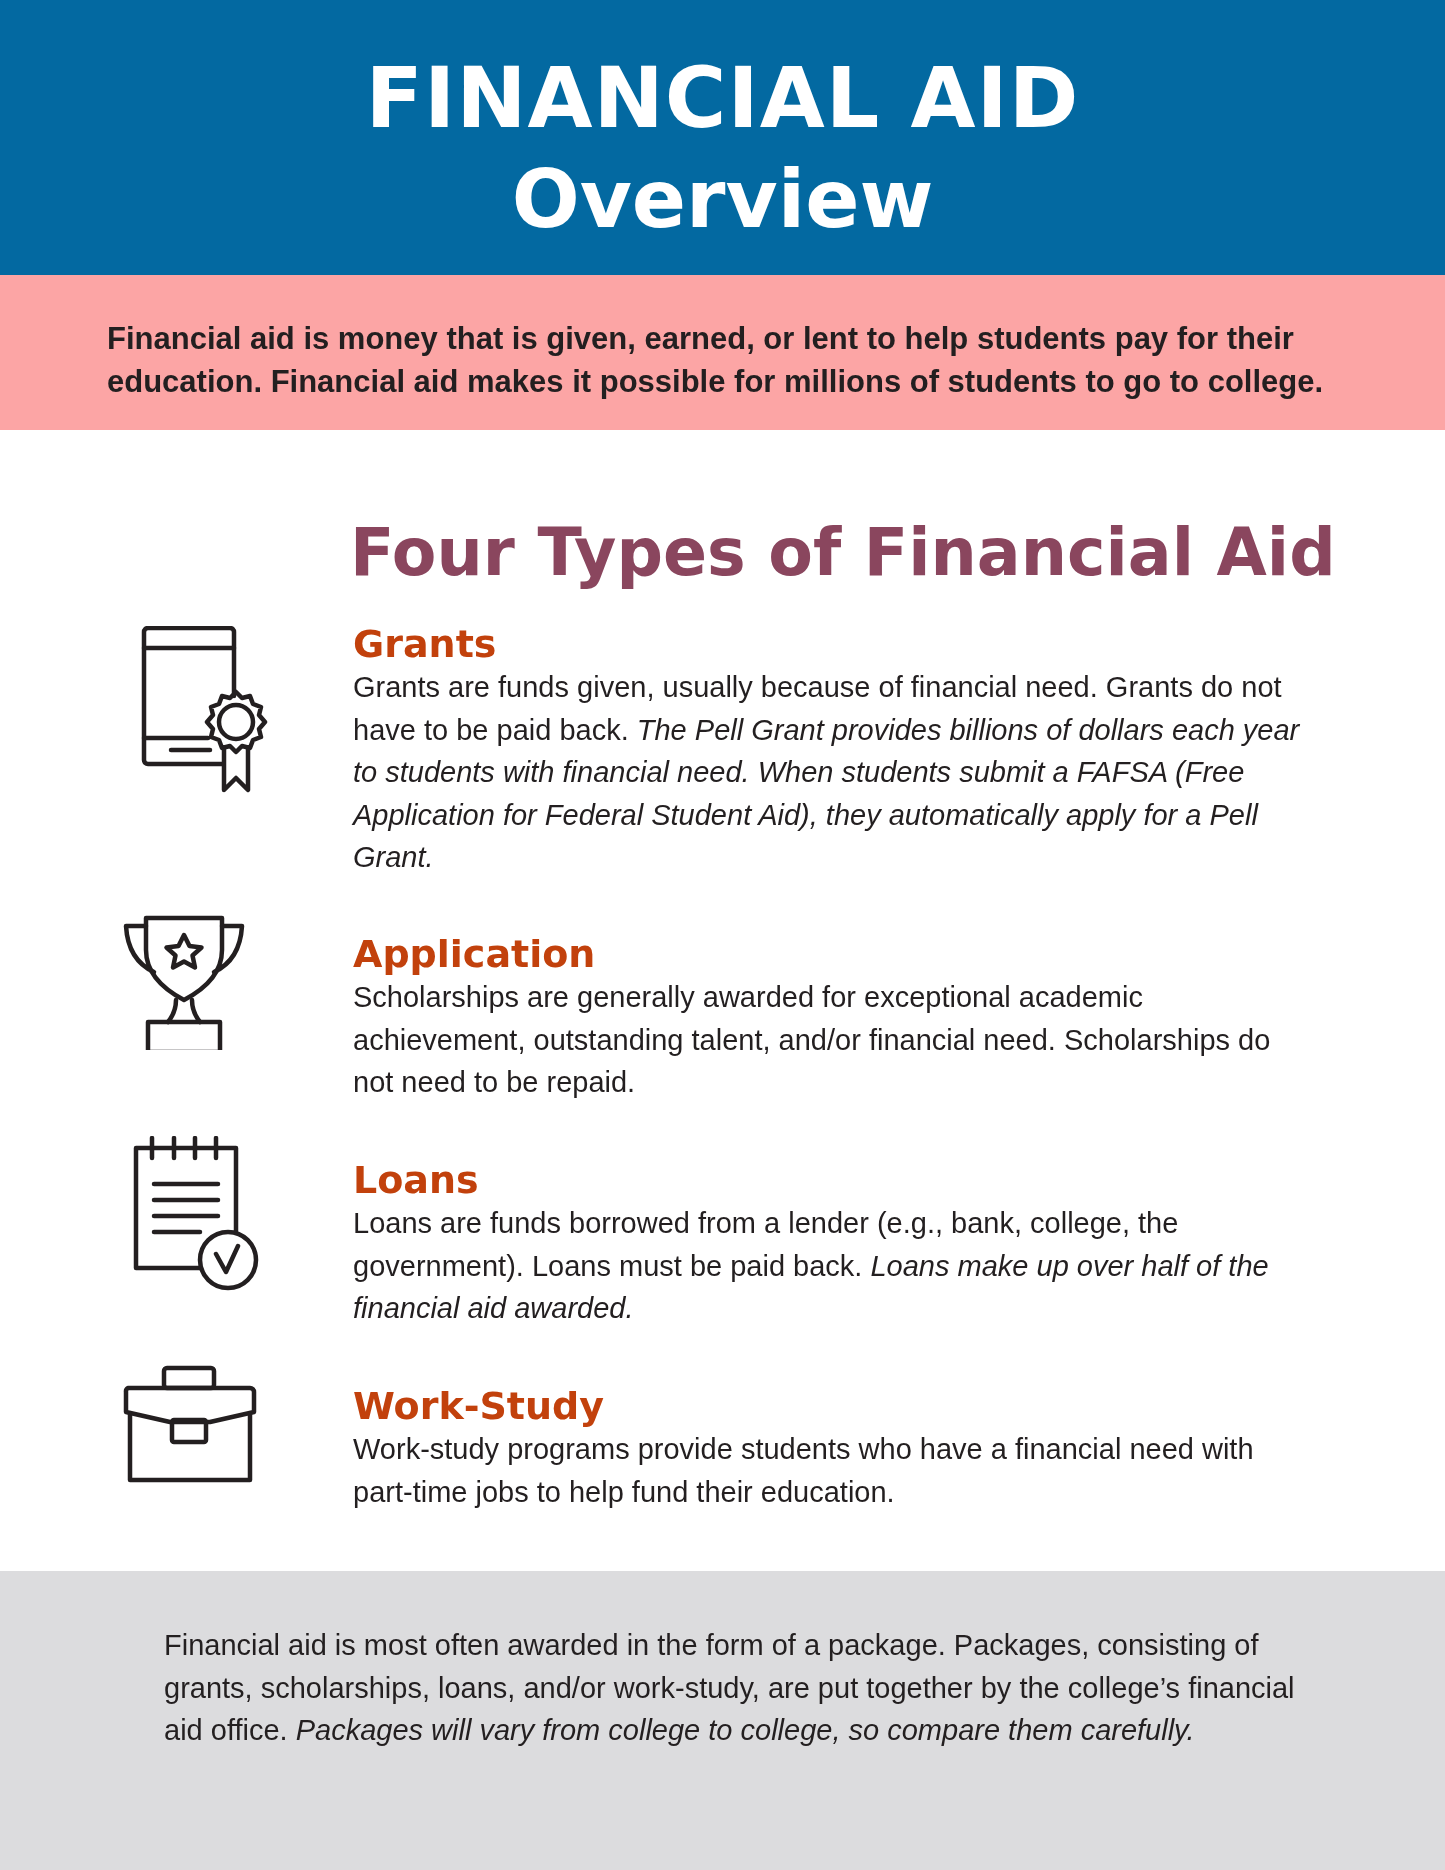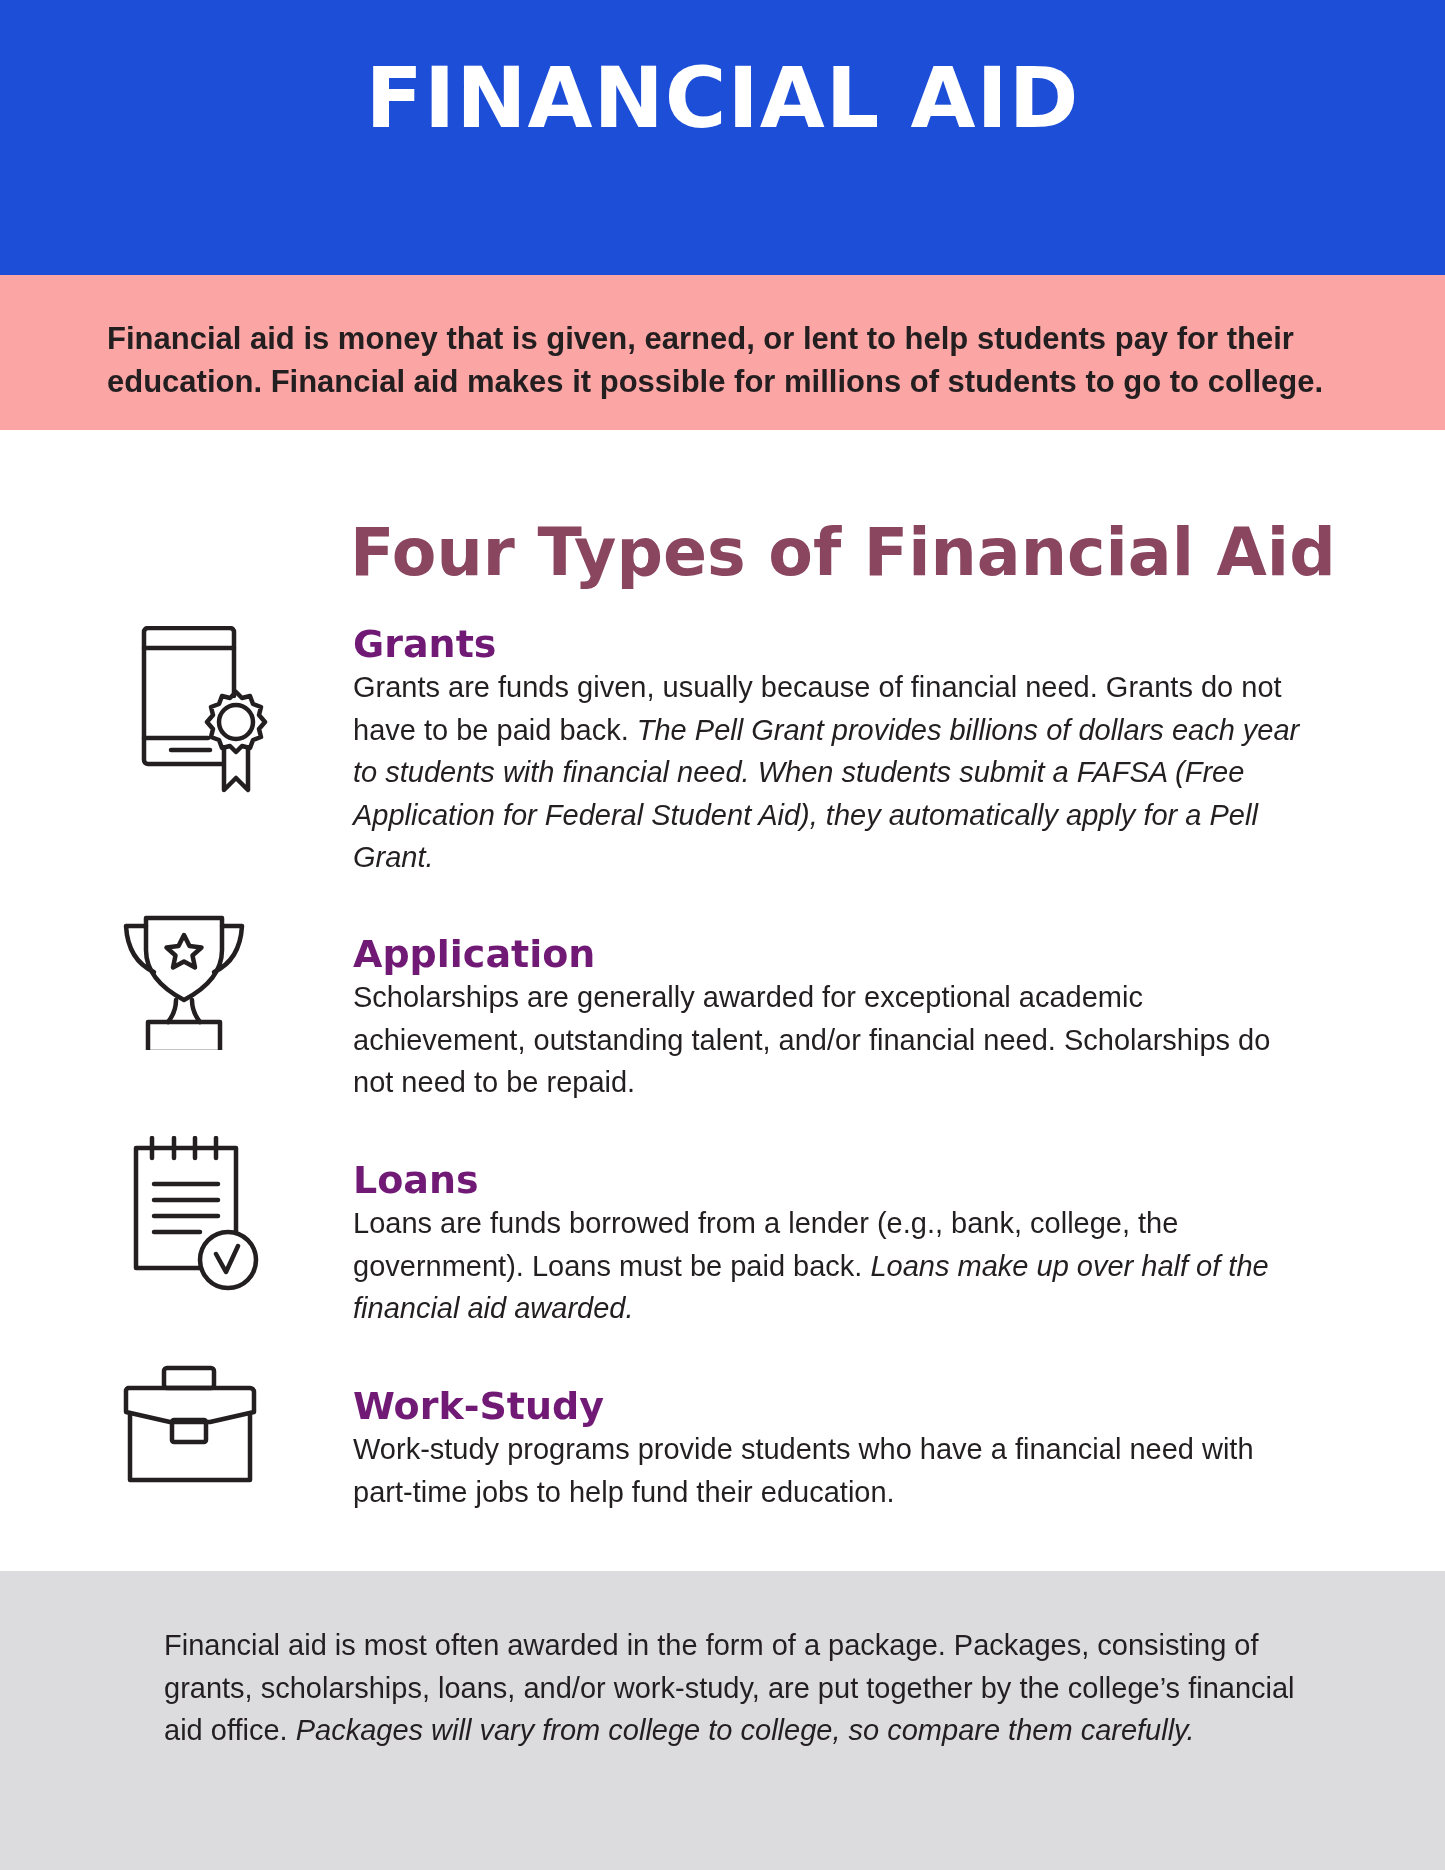--- a/index.html
+++ b/index.html
@@ -1,36 +1,37 @@
 <!DOCTYPE html>
 <html><head>
 <meta charset="utf-8">
 <style>
   html, body { margin:0; padding:0; }
   body { width:1445px; height:1870px; background:#ffffff; font-family:"Liberation Sans", sans-serif; color:#231f20; position:relative; overflow:hidden; }
-  .header { position:absolute; left:0; top:0; width:1445px; height:275px; background:#1d4ed8; text-align:center; color:#fff; }
+  .header { position:absolute; left:0; top:0; width:1445px; height:275px; background:#0369a1; text-align:center; color:#fff; }
   .header .t1 { position:absolute; left:0; width:100%; top:50px; font-family:"DejaVu Sans", sans-serif; font-weight:bold; font-size:84px; line-height:96px; letter-spacing:1px; }
   .header .t2 { position:absolute; left:0; width:100%; top:152px; font-family:"DejaVu Sans", sans-serif; font-weight:bold; font-size:80px; line-height:96px; }
   .intro { position:absolute; left:0; top:275px; width:1445px; height:155px; background:#fca5a5;padding-left:36px; }
   .intro p { position:absolute; left:107px; top:42px; width:1250px; margin:0; font-weight:bold; font-size:31px; line-height:43px; color:#231f20; }
   .section-title { position:absolute; left:350px; top:515px; font-family:"DejaVu Sans", sans-serif; font-weight:bold; font-size:65px; color:#8a465e; }
   .item { position:absolute; left:0; width:1445px; }
   .item .icon { position:absolute; }
-  .item h3 { position:absolute; left:353px; margin:0; font-family:"DejaVu Sans", sans-serif; font-weight:bold; font-size:38px; line-height:44px; color:#701a75; }
+  .item h3 { position:absolute; left:353px; margin:0; font-family:"DejaVu Sans", sans-serif; font-weight:bold; font-size:38px; line-height:44px; color:#c2410c; }
   .item p { position:absolute; left:353px; width:960px; margin:0; font-size:29px; line-height:42.5px; color:#231f20; }
   .item p i { font-style:italic; }
   .footer { position:absolute; left:0; top:1571px; width:1445px; height:299px; background:#dcdcde; }
   .footer p { position:absolute; left:164px; top:53px; width:1160px; margin:0; font-size:29px; line-height:42.5px; color:#231f20; }
   svg { display:block; }
 </style>
 </head>
 <body>
 
 <div class="header">
   <div class="t1">FINANCIAL AID</div>
+  <div class="t2">Overview</div>
 </div>
 
 <div class="intro">
   <p>Financial aid is money that is given, earned, or lent to help students pay for their education. Financial aid makes it possible for millions of students to go to college.</p>
 </div>
 
 <div class="section-title">Four Types of Financial Aid</div>
 
 <div class="item" style="top:620px;">
   <div class="icon" style="left:140px; top:6px;">

